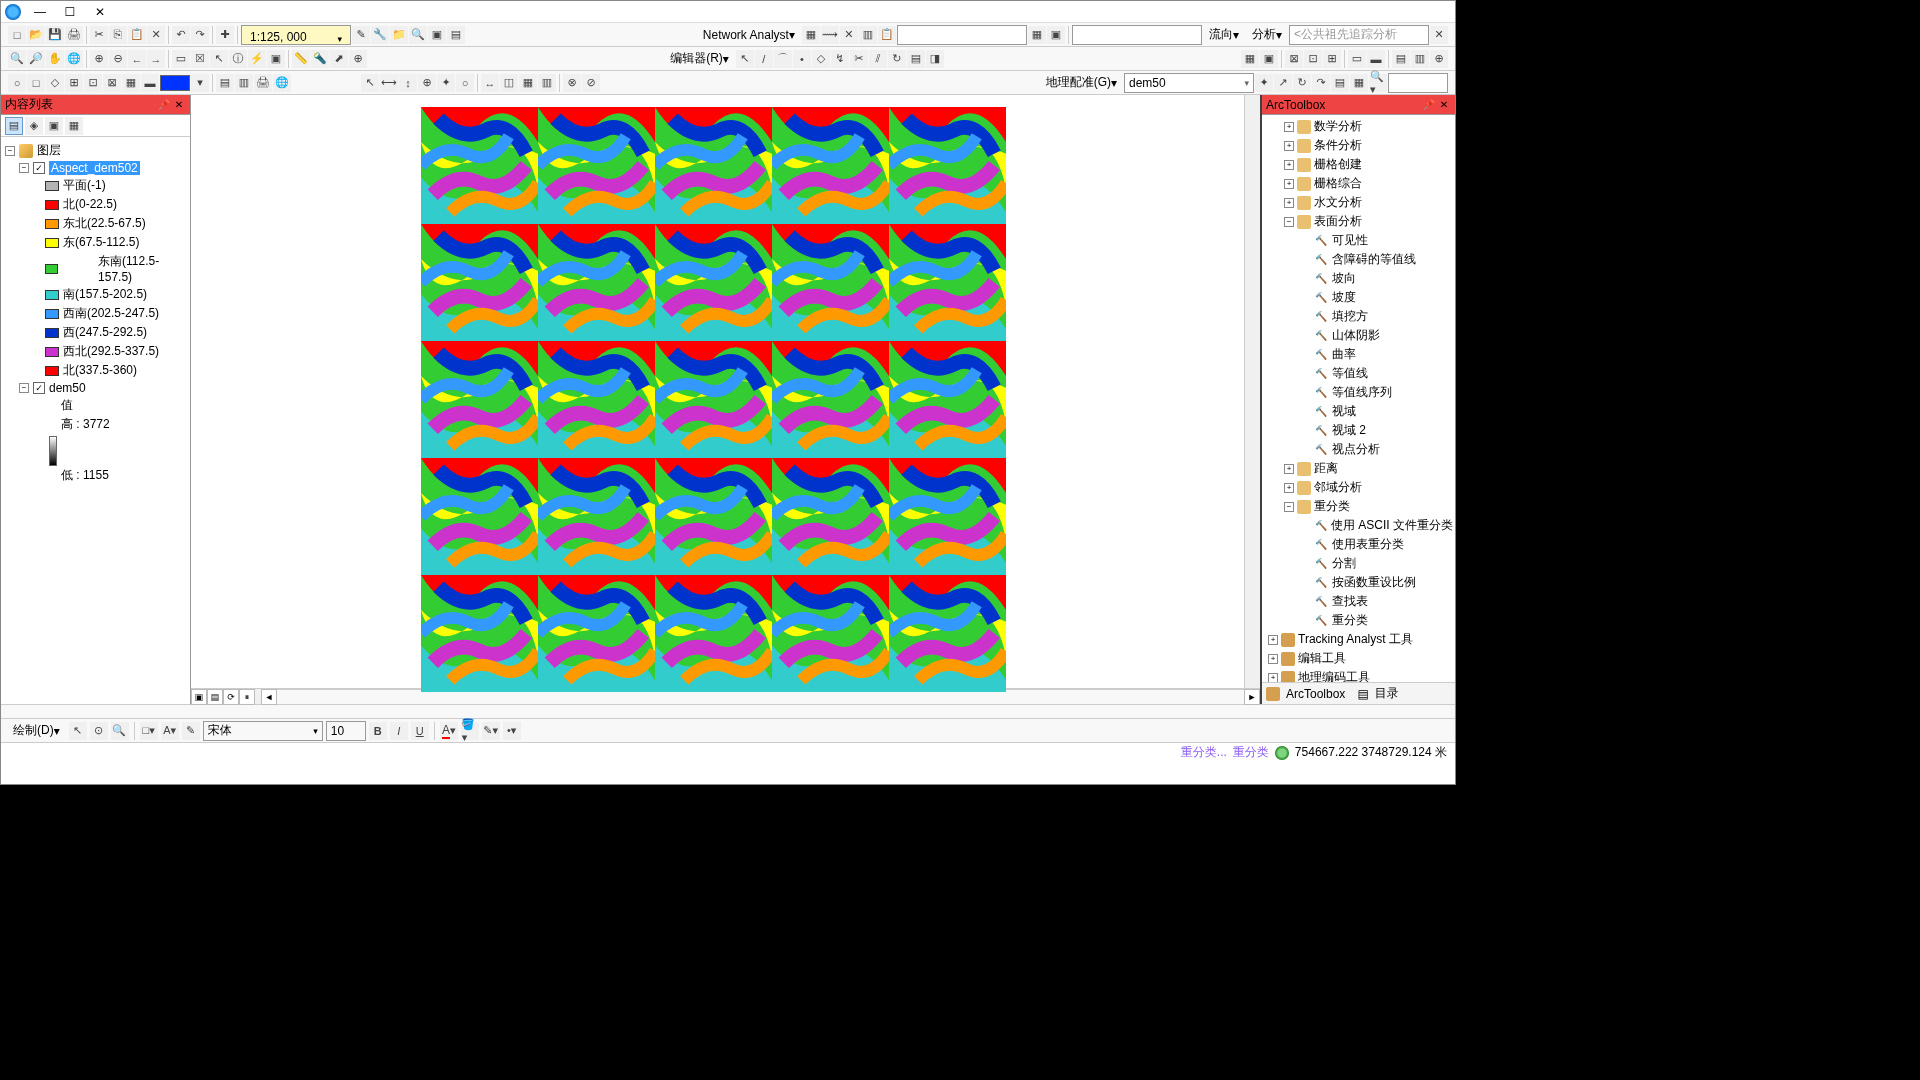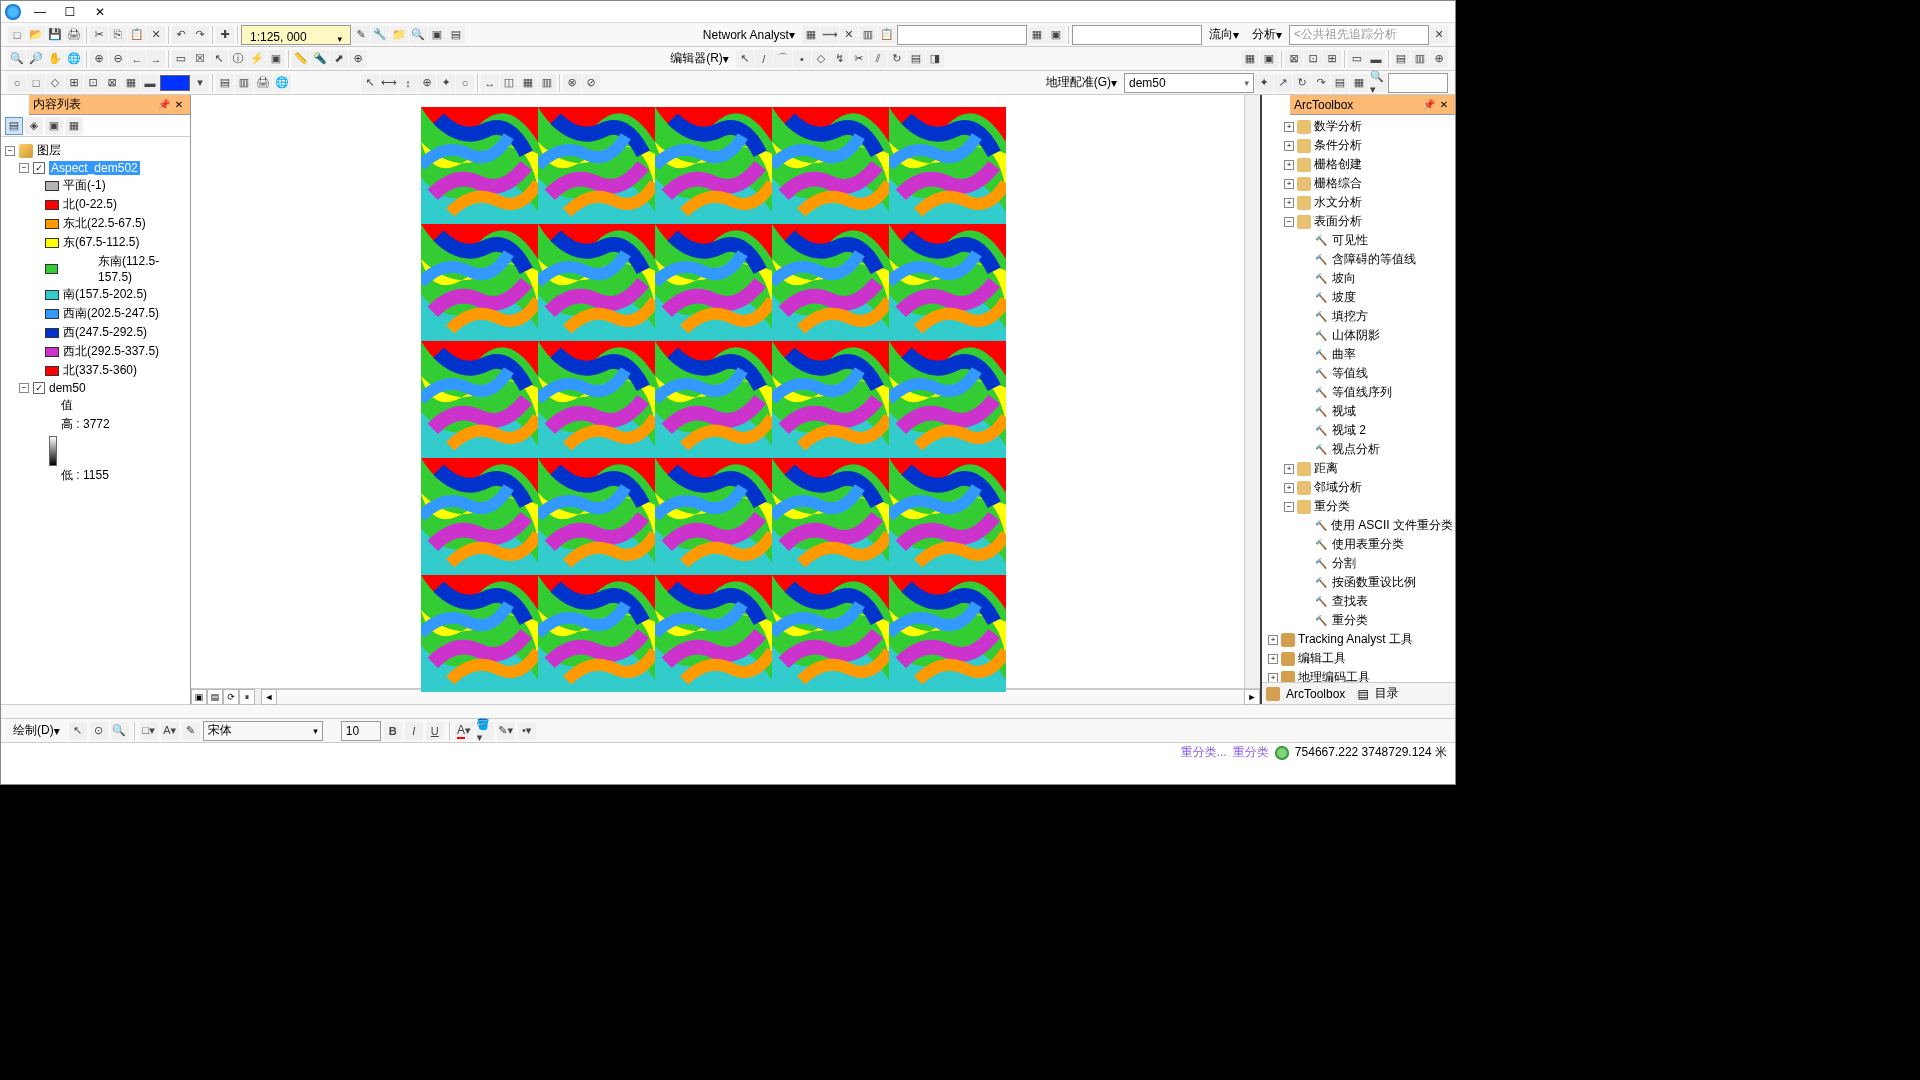--- a/index.html
+++ b/index.html
@@ -16,21 +16,21 @@
 .tbtn { width: 18px; height: 18px; display: flex; align-items: center; justify-content: center; background: #f0f0f0; border: 1px solid transparent; font-size: 11px; color: #444; }
 .sep { width: 1px; height: 18px; background: #ccc; margin: 0 2px; }
 .scale-box { width: 110px; height: 20px; border: 1px solid #999; background: #fef9c3; padding: 0 8px; display: flex; align-items: flex-end; font-size: 11px; }
 .small-input { width: 130px; height: 20px; border: 1px solid #999; background: #fff; }
 .select-box { width: 130px; height: 20px; border: 1px solid #999; background: #fff; padding: 0 4px; display: flex; align-items: center; justify-content: space-between; font-size: 11px; }
 .select-box .arrow { font-size: 9px; color: #666; }
 .label-btn { padding: 0 6px; height: 20px; display: flex; align-items: center; font-size: 12px; }
 
 .main-layout { display: flex; height: calc(100% - 22px - 22px - 24px - 24px - 24px - 14px - 24px - 20px); }
 .toc-panel { width: 190px; border-right: 1px solid #999; display: flex; flex-direction: column; }
-.panel-header { height: 20px; background: #fdba74; border-bottom: 1px solid #999; display: flex; align-items: center; padding: 0 4px; font-size: 12px; margin-left: 28px; }
+.panel-header { height: 20px; background: #ef4444; border-bottom: 1px solid #999; display: flex; align-items: center; padding: 0 4px; font-size: 12px; }
 .panel-header .title { flex: 1; }
 .panel-header .pbtn { width: 14px; height: 14px; text-align: center; line-height: 14px; font-size: 10px; }
 .toc-toolbar { height: 22px; border-bottom: 1px solid #ccc; display: flex; align-items: center; padding: 0 4px; gap: 2px; }
 .toc-toolbar .tbtn { width: 18px; height: 18px; }
 .toc-tree { flex: 1; overflow: auto; padding: 4px; font-size: 12px; }
 .toc-row { display: flex; align-items: center; gap: 4px; padding: 1px 0; }
 .expand { width: 10px; height: 10px; border: 1px solid #888; display: flex; align-items: center; justify-content: center; font-size: 8px; line-height: 8px; }
 .chk { width: 12px; height: 12px; border: 1px solid #666; background: #fff; display: flex; align-items: center; justify-content: center; font-size: 9px; }
 .chk.checked::after { content: "✓"; }
 .layer-icon { width: 14px; height: 14px; background: linear-gradient(135deg, #ffcc66, #cc9933); border-radius: 2px; }
@@ -56,21 +56,21 @@
 .arctool-tabs { height: 22px; border-top: 1px solid #ccc; display: flex; align-items: center; padding: 0 4px; gap: 6px; background: #f4f4f4; }
 .arctool-tabs .tabic { width: 14px; height: 14px; background: #d4a050; border-radius: 2px; }
 
 .draw-toolbar { height: 24px; display: flex; align-items: center; padding: 0 6px; gap: 3px; border-top: 1px solid #ccc; background: #f8f8f8; }
 .statusbar { height: 20px; display: flex; align-items: center; justify-content: flex-end; padding: 0 8px; font-size: 12px; border-top: 1px solid #ccc; gap: 6px; }
 .statusbar .link { color: #8b5cf6; }
 .statusbar .globe { width: 14px; height: 14px; background: radial-gradient(circle, #7fd47f 40%, #1a7f1a 70%); border-radius: 50%; }
 
 .blue-swatch { width: 30px; height: 16px; background: #0033ff; border: 1px solid #666; }
 .font-select { width: 120px; height: 20px; border: 1px solid #999; display: flex; align-items: center; padding: 0 4px; justify-content: space-between; }
-.fs-select { width: 40px; height: 20px; border: 1px solid #999; display: flex; align-items: center; padding: 0 4px; margin-left: 15px; }
+.fs-select { width: 40px; height: 20px; border: 1px solid #999; display: flex; align-items: center; padding: 0 4px; }
 </style>
 </head>
 <body>
 
 <div class="app">
 
   <div class="titlebar">
     <div class="logo"></div>
     <div class="winbtn">—</div>
     <div class="winbtn">☐</div>

